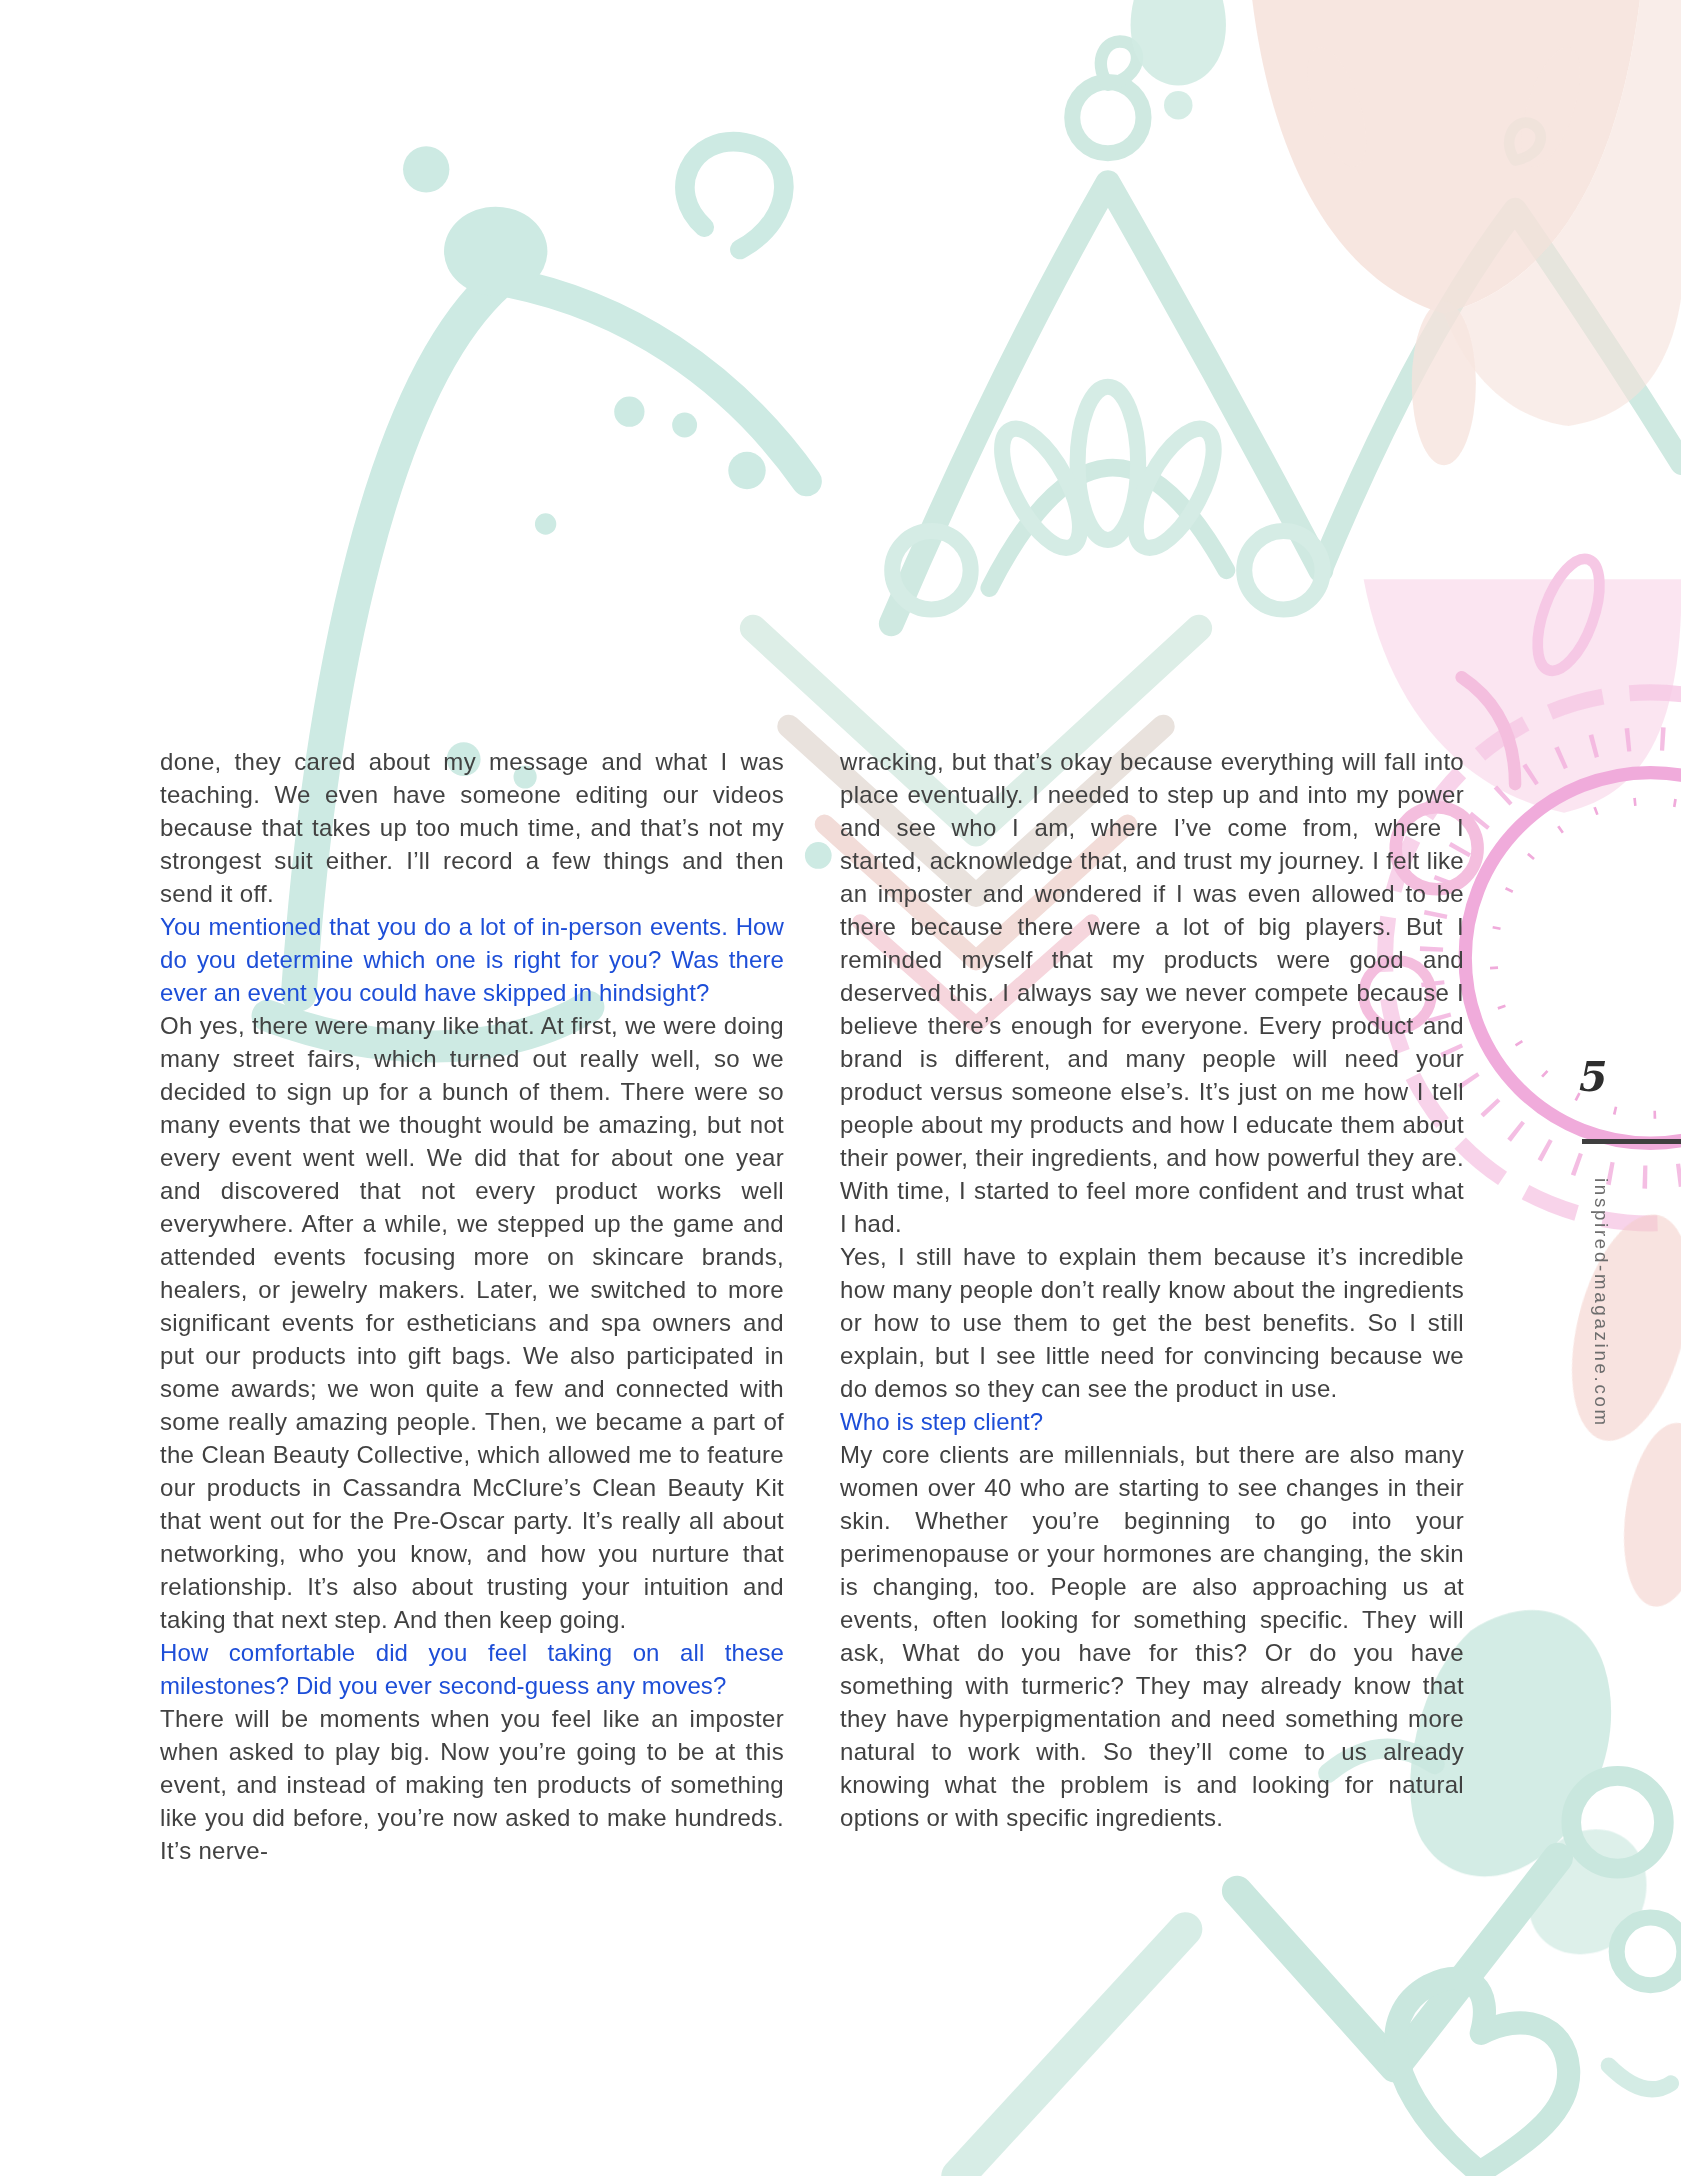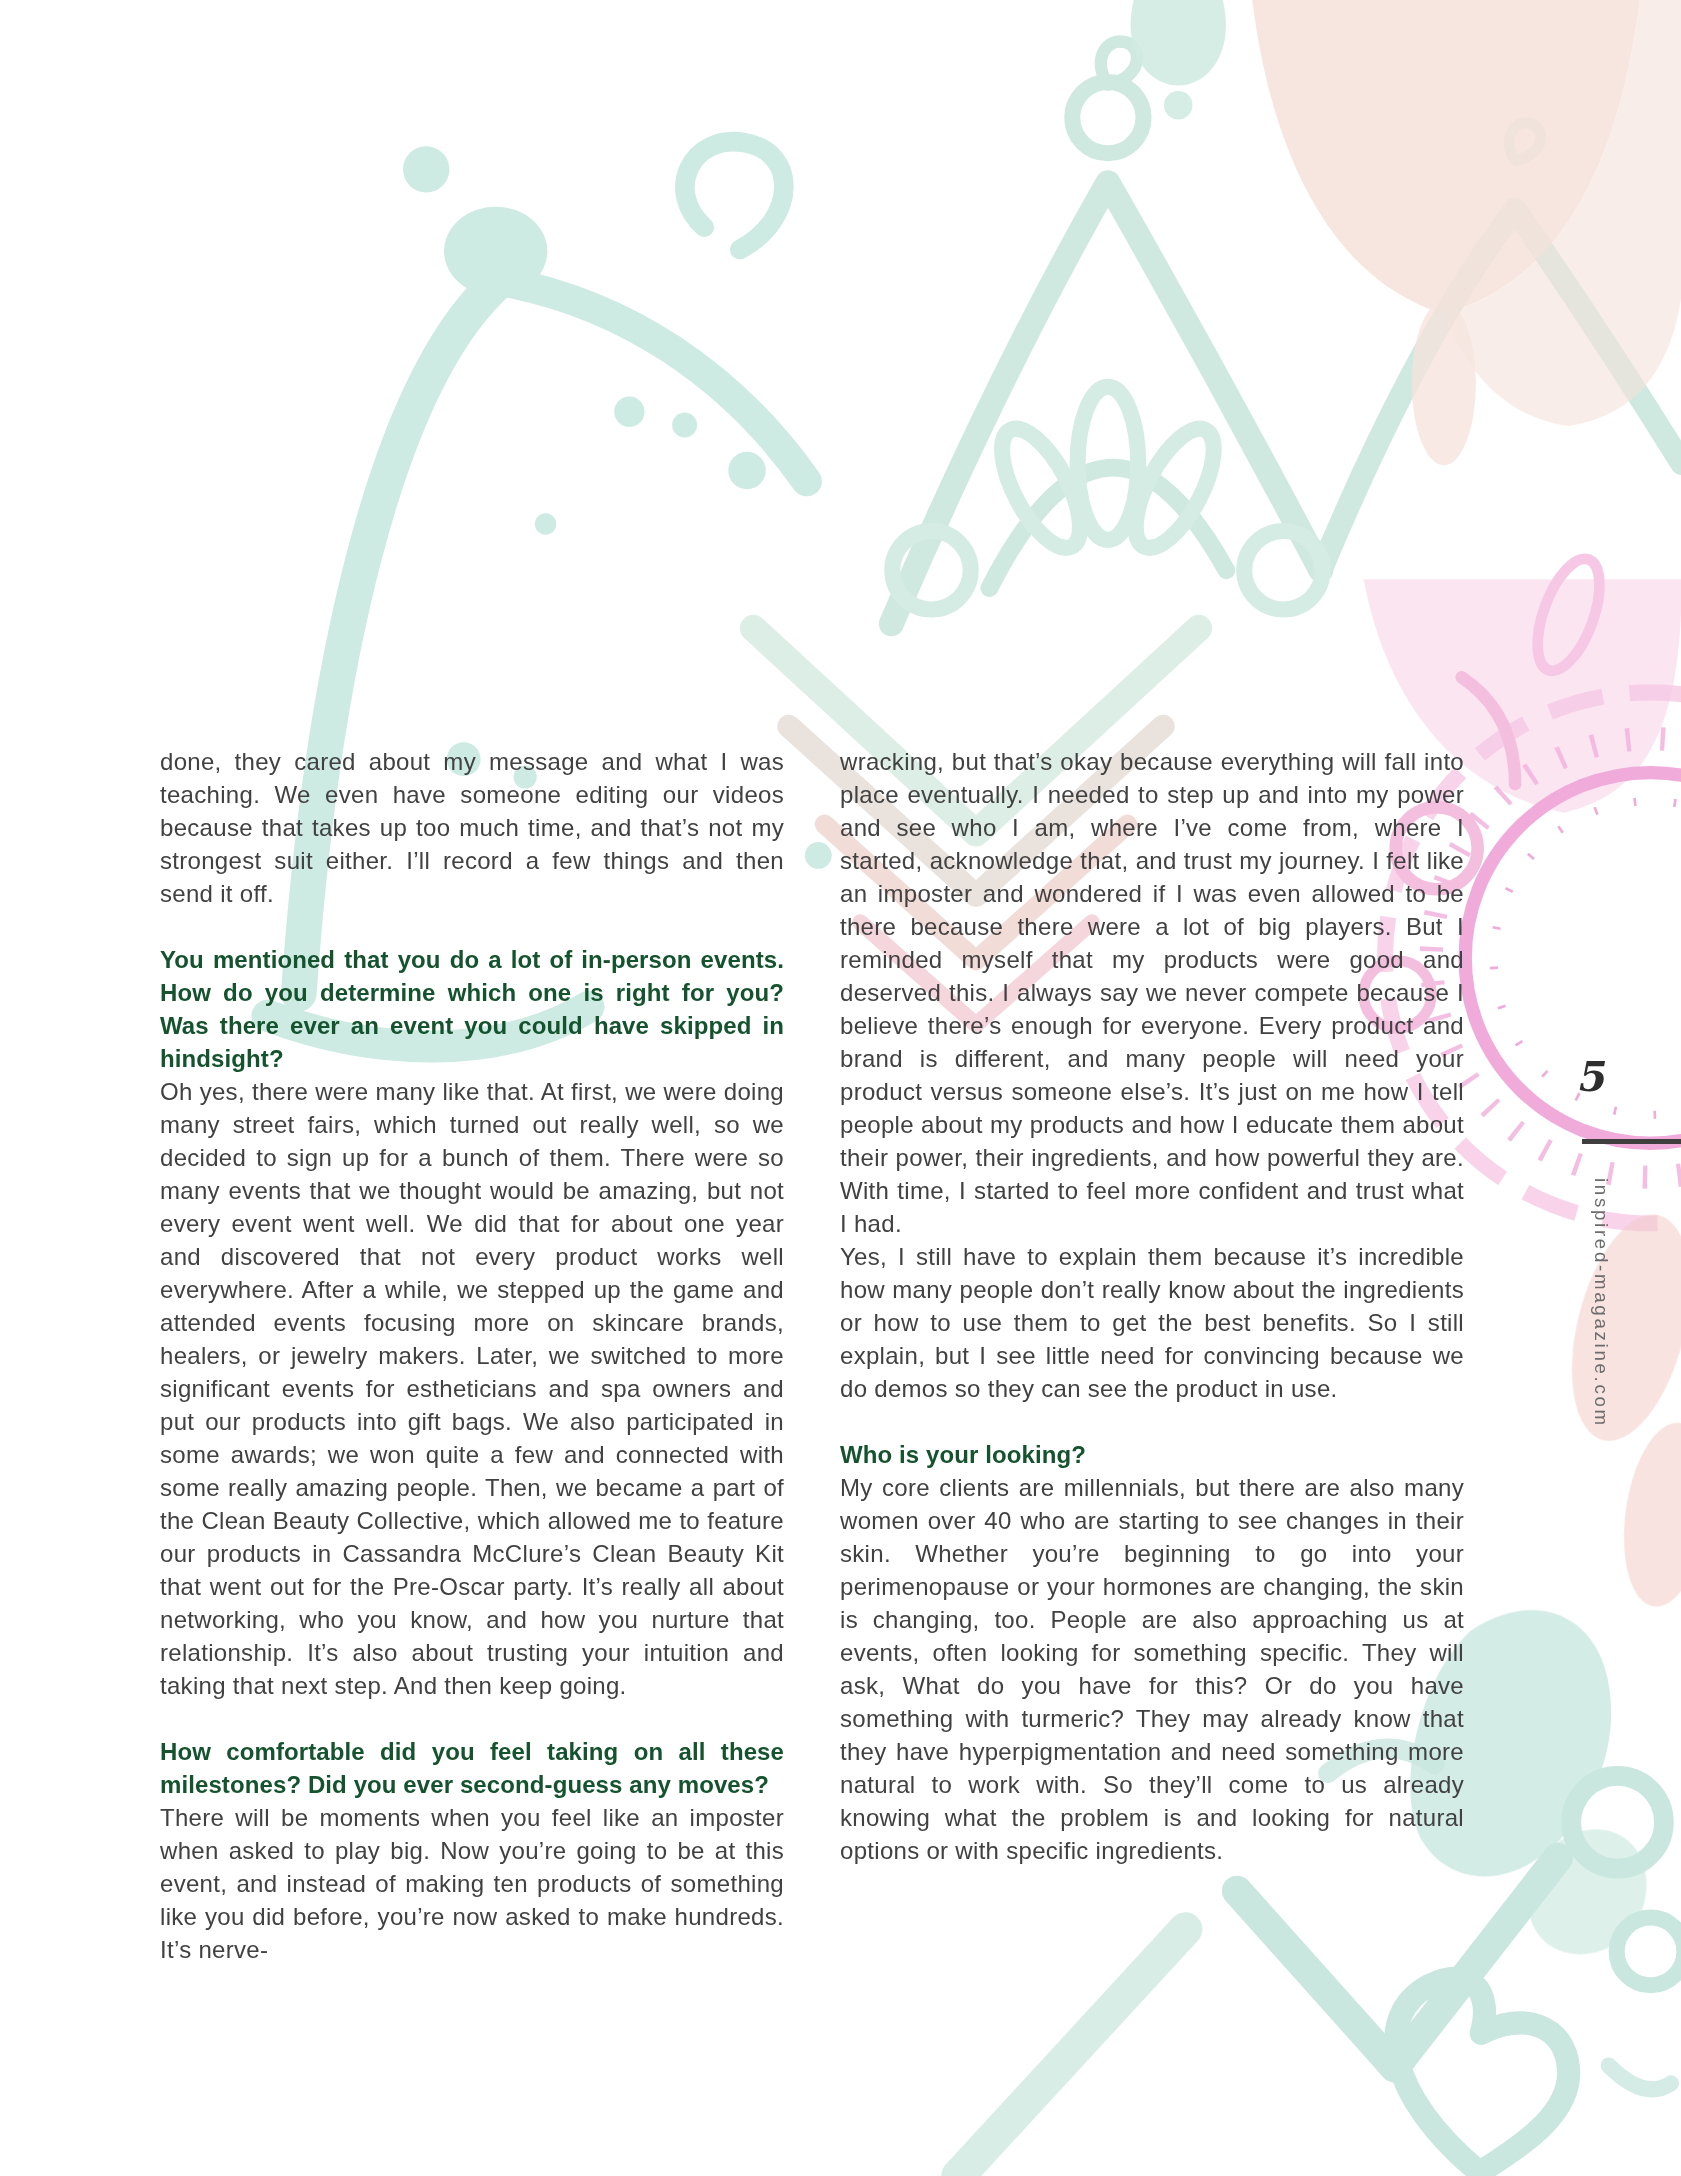--- a/index.html
+++ b/index.html
@@ -25,24 +25,23 @@
     line-height:33px;
     text-align:justify;
     text-justify:inter-word;
   }
   .col p{
     color:#414141;
     font-weight:300;
     letter-spacing:0.3px;
   }
   .col h3{
-    color:#14532d;
-    font-weight:700;
+    color:#1d4ed8;
+    font-weight:400;
     letter-spacing:0.1px;
-    margin-top:33px;
   }
   .col h3 + p{margin-top:0;}
   .col p:first-child{margin-top:0;}
 
   .page-number{
     position:absolute;left:1579px;top:1057px;width:62px;
     font-family:"DejaVu Serif",serif;
     font-style:italic;font-weight:bold;
     font-size:41px;line-height:41px;color:#2e2e2e;
     letter-spacing:-1.8px;
@@ -162,21 +161,21 @@
         <p>done, they cared about my message and what I was teaching. We even have someone editing our videos because that takes up too much time, and that’s not my strongest suit either. I’ll record a few things and then send it off.</p>
         <h3>You mentioned that you do a lot of in-person events. How do you determine which one is right for you? Was there ever an event you could have skipped in hindsight?</h3>
         <p>Oh yes, there were many like that. At first, we were doing many street fairs, which turned out really well, so we decided to sign up for a bunch of them. There were so many events that we thought would be amazing, but not every event went well. We did that for about one year and discovered that not every product works well everywhere. After a while, we stepped up the game and attended events focusing more on skincare brands, healers, or jewelry makers. Later, we switched to more significant events for estheticians and spa owners and put our products into gift bags. We also participated in some awards; we won quite a few and connected with some really amazing people. Then, we became a part of the Clean Beauty Collective, which allowed me to feature our products in Cassandra McClure’s Clean Beauty Kit that went out for the Pre-Oscar party. It’s really all about networking, who you know, and how you nurture that relationship. It’s also about trusting your intuition and taking that next step. And then keep going.</p>
         <h3>How comfortable did you feel taking on all these milestones? Did you ever second-guess any moves?</h3>
         <p>There will be moments when you feel like an imposter when asked to play big. Now you’re going to be at this event, and instead of making ten products of something like you did before, you’re now asked to make hundreds. It’s nerve-</p>
       </div>
 
       <div class="col">
         <p>wracking, but that’s okay because everything will fall into place eventually. I needed to step up and into my power and see who I am, where I’ve come from, where I started, acknowledge that, and trust my journey. I felt like an imposter and wondered if I was even allowed to be there because there were a lot of big players. But I reminded myself that my products were good and deserved this. I always say we never compete because I believe there’s enough for everyone. Every product and brand is different, and many people will need your product versus someone else’s. It’s just on me how I tell people about my products and how I educate them about their power, their ingredients, and how powerful they are. With time, I started to feel more confident and trust what I had.</p>
         <p>Yes, I still have to explain them because it’s incredible how many people don’t really know about the ingredients or how to use them to get the best benefits. So I still explain, but I see little need for convincing because we do demos so they can see the product in use.</p>
-        <h3>Who is your looking?</h3>
+        <h3>Who is step client?</h3>
         <p>My core clients are millennials, but there are also many women over 40 who are starting to see changes in their skin. Whether you’re beginning to go into your perimenopause or your hormones are changing, the skin is changing, too. People are also approaching us at events, often looking for something specific. They will ask, What do you have for this? Or do you have something with turmeric? They may already know that they have hyperpigmentation and need something more natural to work with. So they’ll come to us already knowing what the problem is and looking for natural options or with specific ingredients.</p>
       </div>
     </div>
 
     <div class="page-number">5</div>
 
     <div class="side-rule"></div>
 
     <div class="site-vertical">inspired-magazine.com</div>
   </div>

